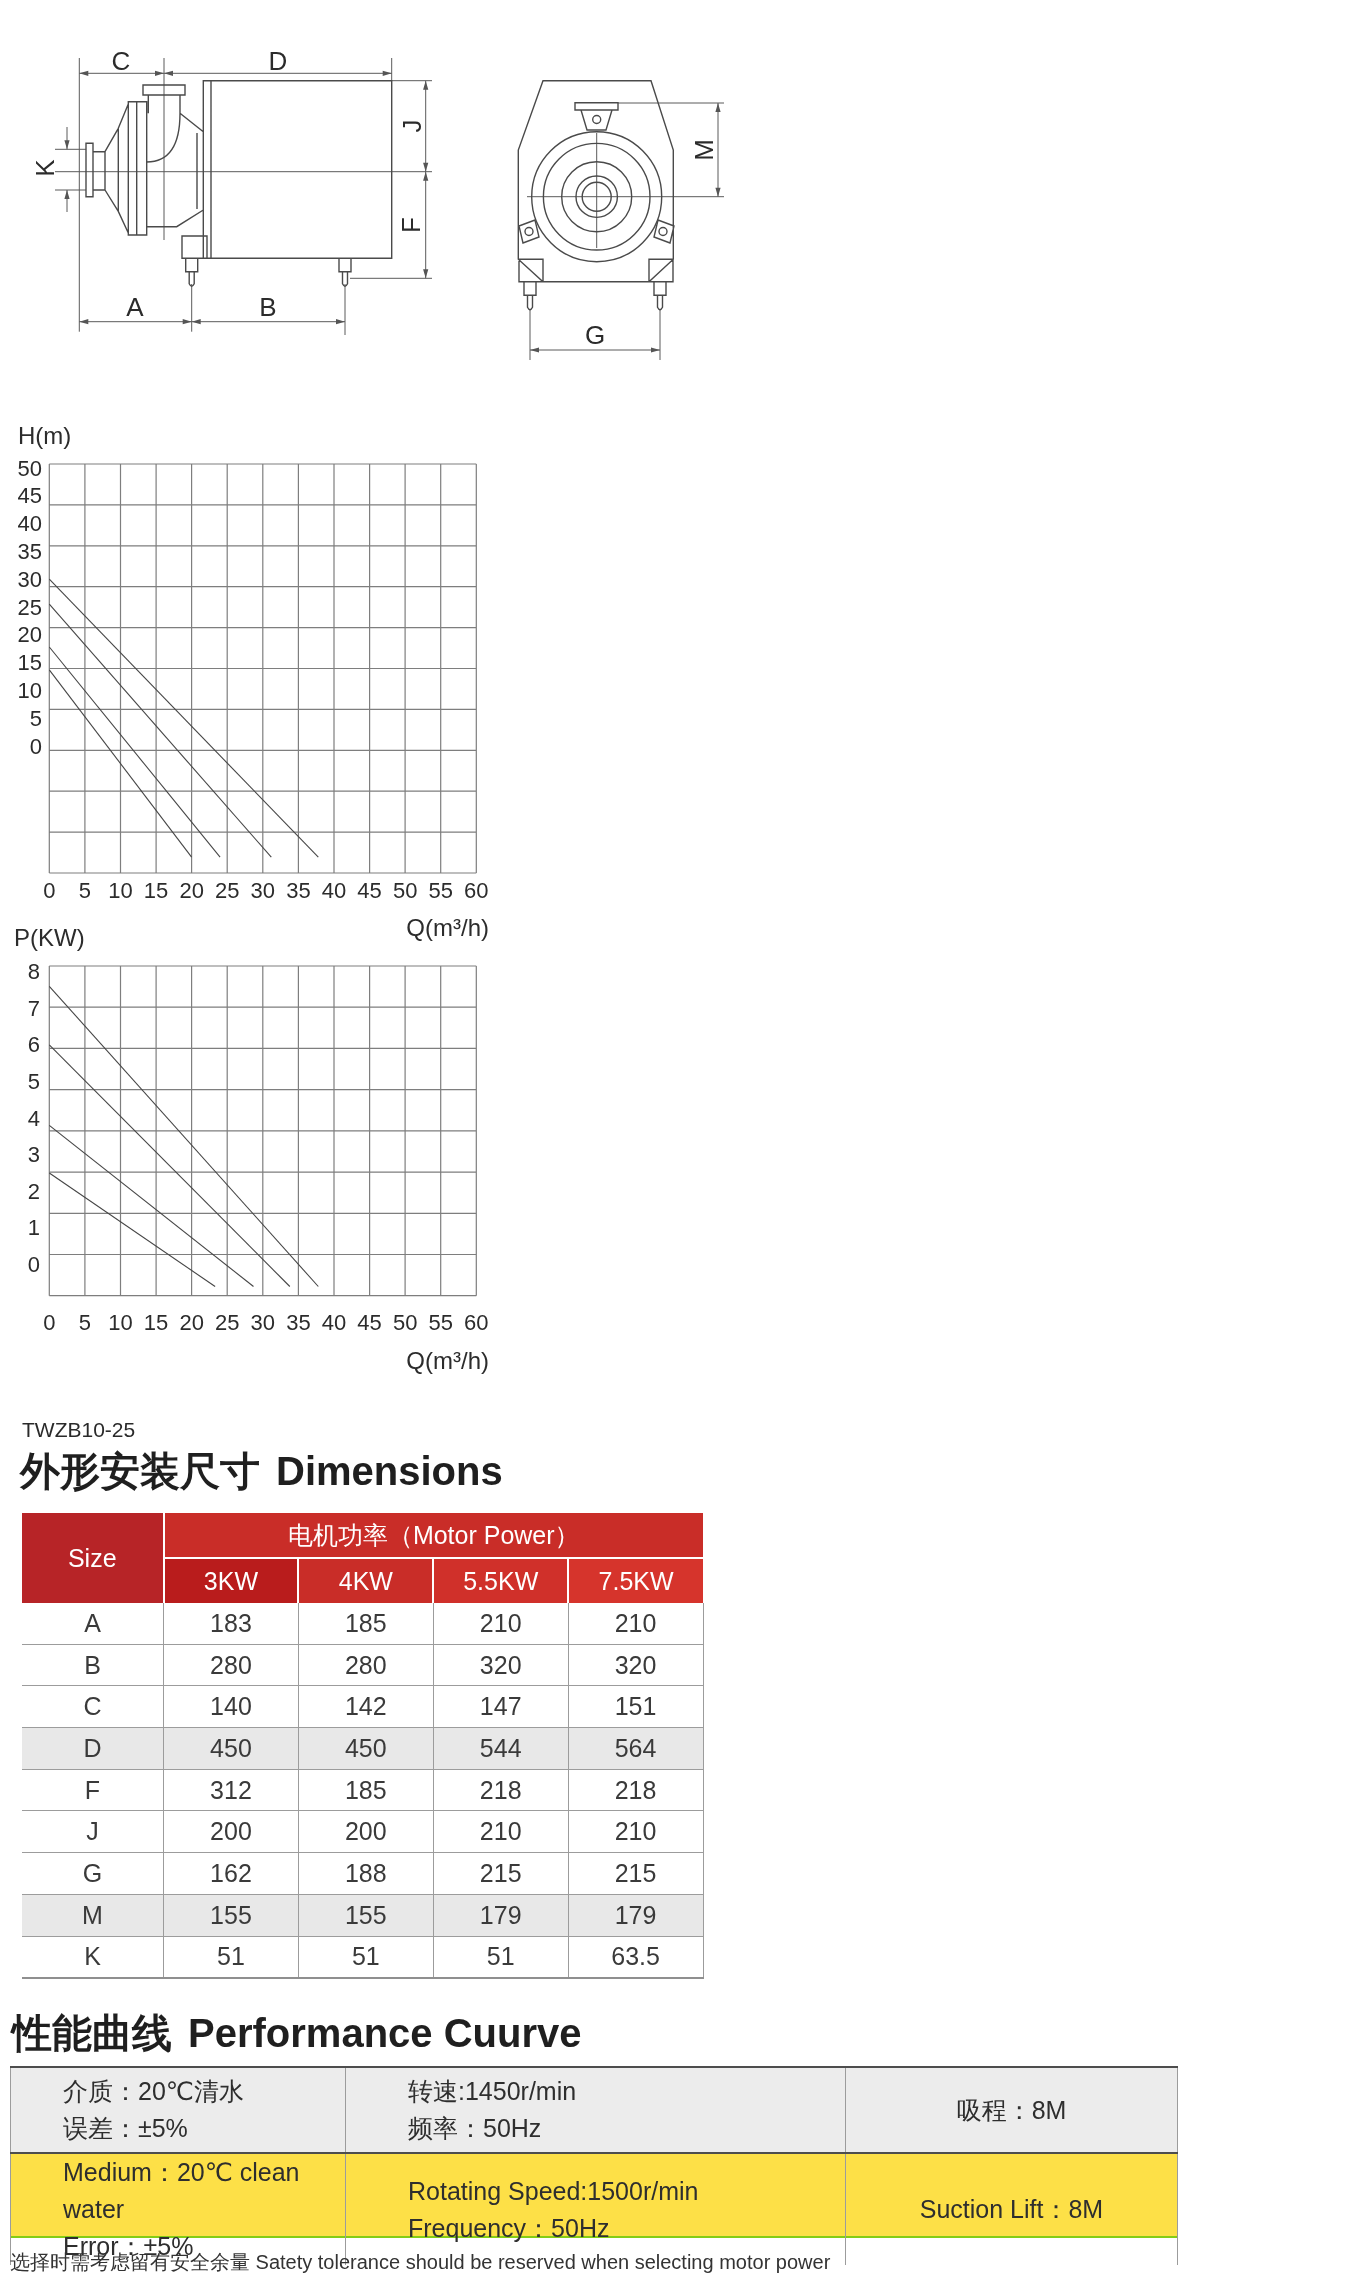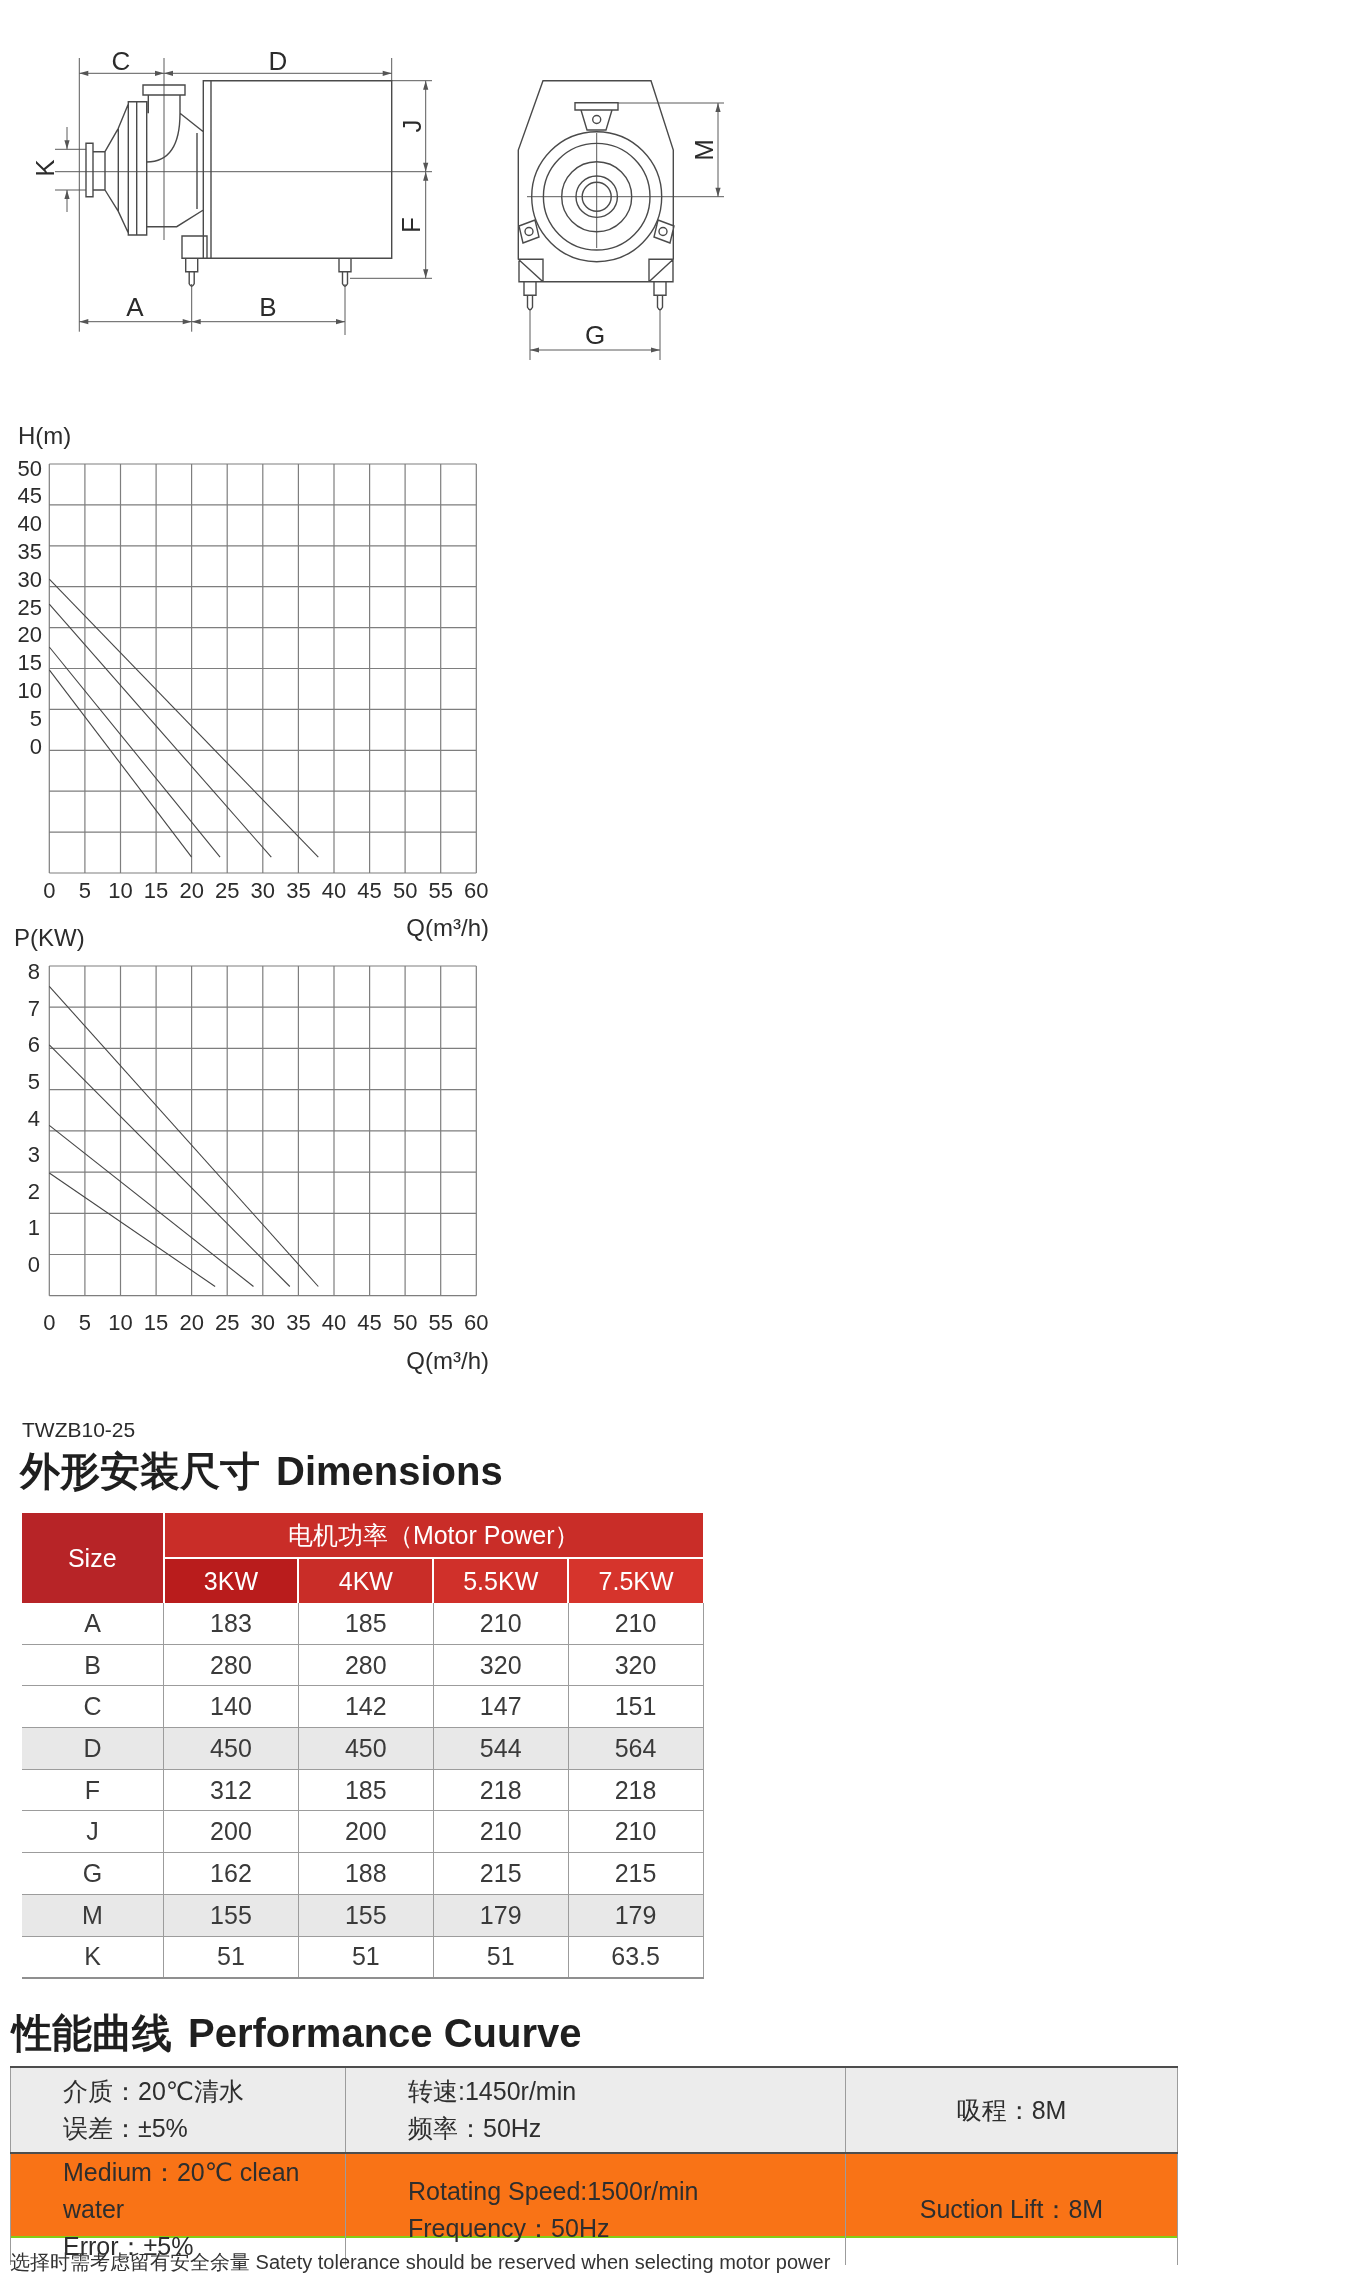--- a/index.html
+++ b/index.html
@@ -39,21 +39,21 @@
   #dim-table tbody td{height:38.7px;text-align:center;vertical-align:middle;color:#3a3a3a;
     border-top:1px solid #9c9c9c;border-right:1px solid #9c9c9c;background:#fff;}
   #dim-table tbody tr:first-child td{border-top:none;}
   #dim-table tbody tr:last-child td{border-bottom:2px solid #8f8f8f;}
   #dim-table tbody tr.shaded td{background:#e8e8e8;}
 
   
   #spec-table{left:10px;top:2066px;width:1168px;border-top:2px solid #4d4d4d;border-bottom:2px solid #84cc16;font-size:25px;color:#2e2e2e;}
   .spec-row{display:grid;grid-template-columns:335px 500px 333px;}
   .spec-row.r1{height:84px;background:#ececec;border-bottom:2px solid #4d4d4d;}
-  .spec-row.r2{height:82px;background:#f97316;}
+  .spec-row.r2{height:82px;background:#fde047;}
   .spec-cell{border-left:1px solid #9c9c9c;display:flex;flex-direction:column;justify-content:center;}
   .spec-row .spec-cell:last-child{border-right:1px solid #9c9c9c;text-align:center;}
   .spec-cell div{line-height:37px;}
   .spec-cell.c1 div{padding-left:52px;}
   .spec-cell.c2 div{padding-left:62px;}
 
   #footnote{left:10px;top:2248px;font-size:20px;line-height:28px;color:#333;}
 </style>
 </head>
 <body>

